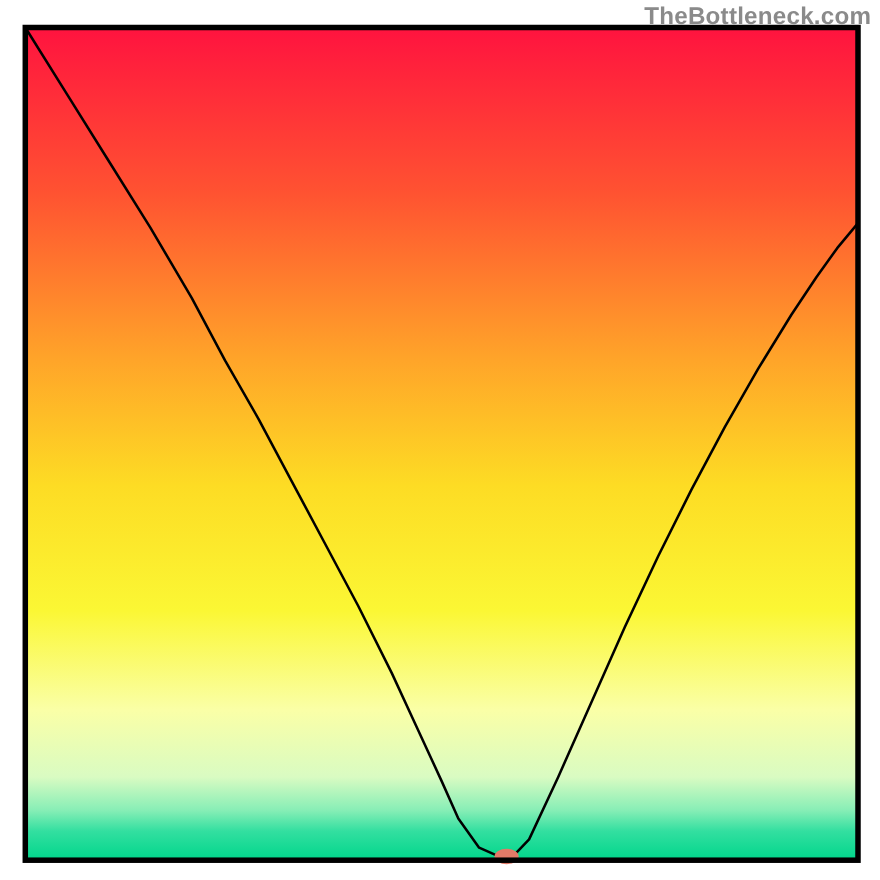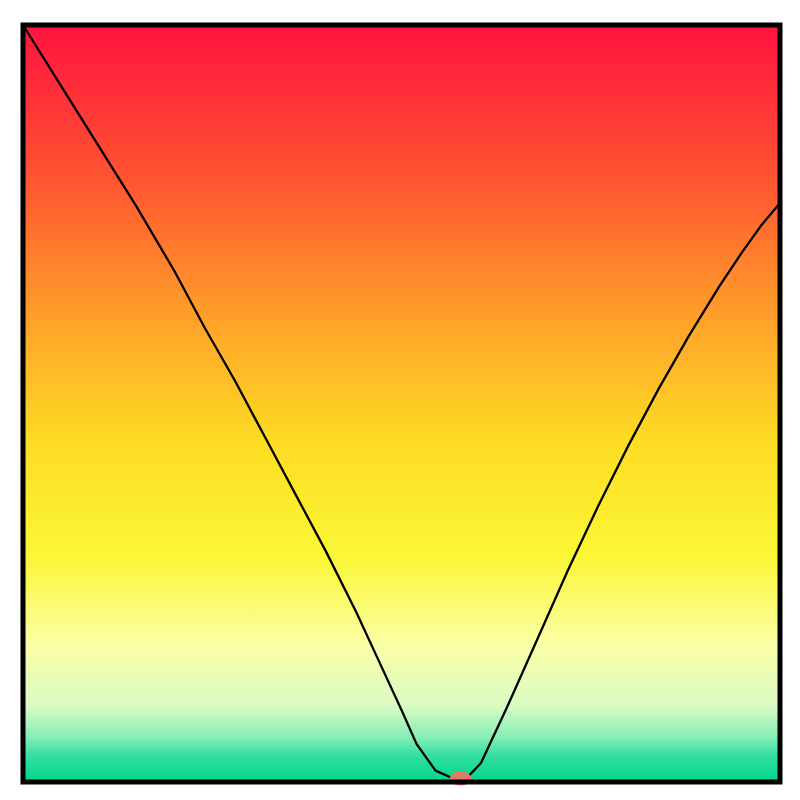--- a/index.html
+++ b/index.html
@@ -27,20 +27,21 @@
   }
   svg.plot {
     position: absolute;
     left: 0;
     top: 0;
   }
 </style>
 </head>
 <body>
 <div class="container">
+  <div class="watermark">TheBottleneck.com</div>
   <svg class="plot" width="800" height="800" viewBox="0 0 800 800">
     <defs>
       <linearGradient id="bgGrad" x1="0" y1="0" x2="0" y2="1">
           <stop offset="0%" stop-color="#ff133f"></stop>
           <stop offset="20%" stop-color="#ff5331"></stop>
           <stop offset="40%" stop-color="#ffa529"></stop>
           <stop offset="55.00000000000001%" stop-color="#fddc24"></stop>
           <stop offset="70%" stop-color="#fbf734"></stop>
           <stop offset="82%" stop-color="#faffa7"></stop>
           <stop offset="90%" stop-color="#d9fbc2"></stop>

